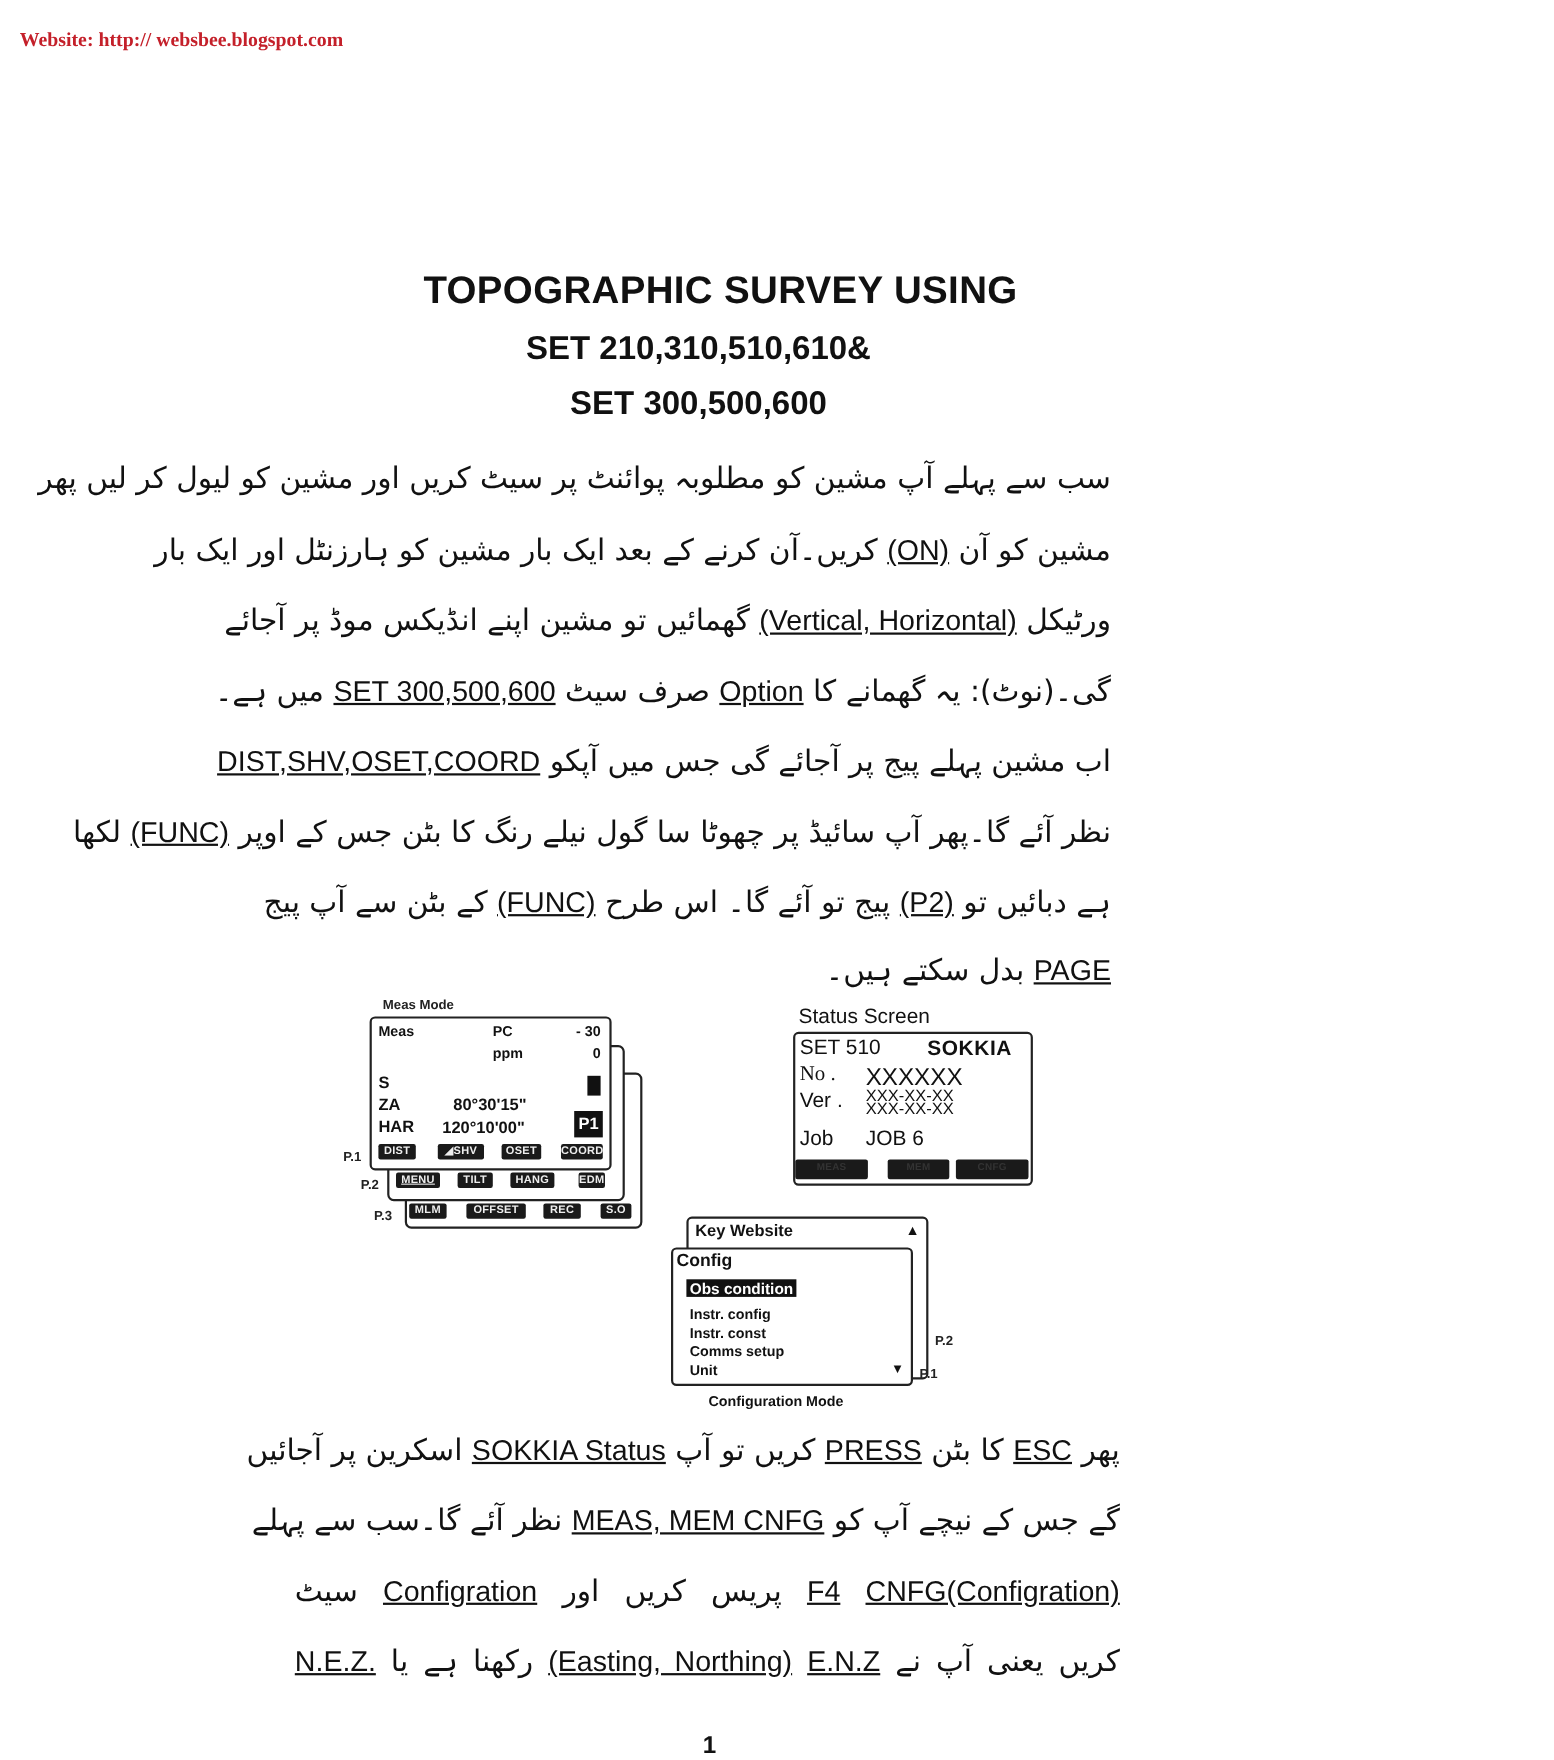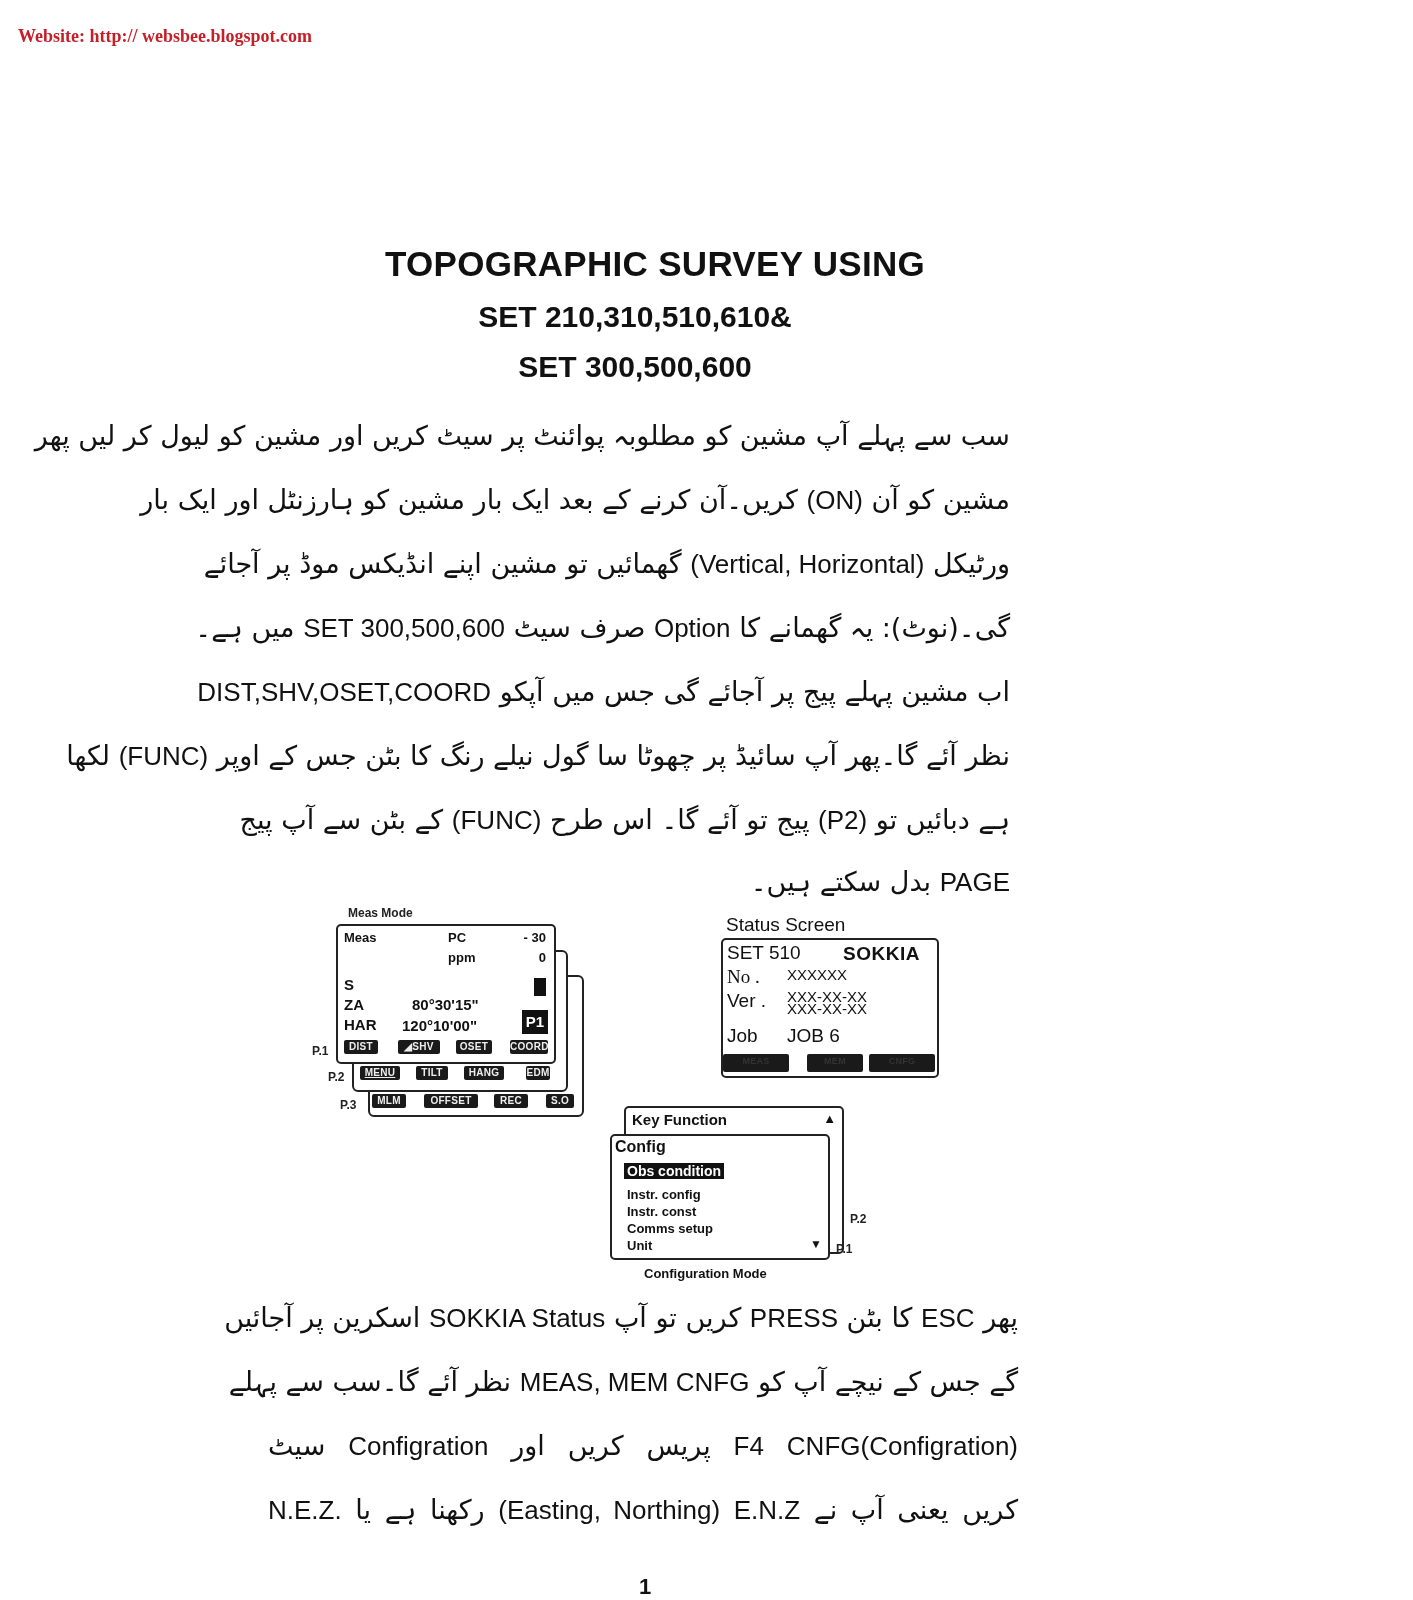--- a/index.html
+++ b/index.html
@@ -6,21 +6,21 @@
   body { width:1413px; height:1600px; position:relative; overflow:hidden; color:#111; font-family:"Liberation Sans", sans-serif; }
   .abs { position:absolute; }
   .website { left:18px; top:26px; font-family:"Liberation Serif", serif; font-weight:bold; font-size:18px; color:#c4202a; }
   .title { left:0; width:1270px; text-align:center; font-family:"Liberation Sans", sans-serif; font-weight:bold; color:#111; }
   .t1 { top:244px; font-size:35px; letter-spacing:0.3px;padding-left:20px; }
   .t2 { top:300px; font-size:30px; }
   .t3 { top:350px; font-size:30px; }
   .urdu { direction:rtl; unicode-bidi:embed; font-family:"DejaVu Sans", sans-serif; font-size:27px; white-space:nowrap; color:#111; text-align:justify; }
   .u-line { position:absolute; right:403px; width:760px; height:44px; line-height:44px; text-align:right; }
   .u-line.full { text-align-last:justify; }
-  .lat { font-family:"Liberation Sans", sans-serif; direction:ltr; unicode-bidi:isolate; font-size:26px; }
+  .lat { font-family:"Liberation Sans", sans-serif; direction:ltr; unicode-bidi:isolate; font-size:26px;text-decoration:underline; }
 
   
   .lcd { position:absolute; border:2px solid #222; border-radius:5px; background:#fff; font-family:"Liberation Sans", sans-serif; font-weight:bold; color:#111; }
   .small-cap { font-family:"Liberation Sans", sans-serif; font-weight:bold; font-size:12px; color:#222; }
   .key { position:absolute; background:#1a1a1a; color:#eee; font-size:10px; font-weight:bold; height:14px; line-height:14px; text-align:center; border-radius:2px; letter-spacing:0.3px;}
   .plabel { position:absolute; font-size:12px; font-weight:bold; color:#222; }
   .meas-row { position:absolute; font-size:15px; font-weight:bold; }
   .status-text { position:absolute; font-family:"Liberation Sans", sans-serif; font-size:19px; color:#111; font-weight:normal; }
   .page-num { left:0; width:1290px; text-align:center; top:1574px; font-weight:bold; font-size:22px; }
 </style>
@@ -114,35 +114,35 @@
   <div class="key" style="left:546px;top:1094px;width:28px;">S.O</div>
   <div class="plabel" style="left:340px;top:1098px;">P.3</div>
 </div>
 
 <div>
   <div class="abs" style="left:726px;top:914px;font-size:19px;">Status Screen</div>
   <div class="lcd" style="left:721px;top:938px;width:214px;height:136px;font-weight:normal;">
     <div class="status-text" style="left:4px;top:2px;">SET 510</div>
     <div class="status-text" style="left:120px;top:3px;font-weight:bold;letter-spacing:0.5px;">SOKKIA</div>
     <div class="status-text" style="left:4px;top:26px;font-family:Liberation Serif, serif;">No .</div>
-    <div class="status-text" style="left:64px;top:26px;font-size:15px;">XXXXXX</div>
+    <div class="status-text" style="left:64px;top:26px;font-size:22px;">XXXXXX</div>
     <div class="status-text" style="left:4px;top:50px;">Ver .</div>
     <div class="status-text" style="left:64px;top:50px;font-size:15px;line-height:13px;">XXX-XX-XX</div>
     <div class="status-text" style="left:64px;top:62px;font-size:15px;line-height:13px;">XXX-XX-XX</div>
     <div class="status-text" style="left:4px;top:85px;">Job</div>
     <div class="status-text" style="left:64px;top:85px;">JOB 6</div>
     <div class="key" style="left:0;top:114px;width:66px;height:18px;color:#333;font-size:9px;">MEAS</div>
     <div class="key" style="left:84px;top:114px;width:56px;height:18px;color:#333;font-size:9px;">MEM</div>
     <div class="key" style="left:146px;top:114px;width:66px;height:18px;color:#333;font-size:9px;">CNFG</div>
   </div>
 </div>
 
 <div>
   <div class="lcd" style="left:624px;top:1106px;width:216px;height:144px;">
-    <div class="abs" style="left:6px;top:3px;font-size:15px;font-weight:bold;">Key Function</div>
+    <div class="abs" style="left:6px;top:3px;font-size:15px;font-weight:bold;">Key Website</div>
     <div class="abs" style="right:6px;top:3px;font-size:13px;font-weight:bold;">▲</div>
   </div>
   <div class="plabel" style="left:850px;top:1212px;">P.2</div>
   <div class="lcd" style="left:610px;top:1134px;width:216px;height:122px;">
     <div class="abs" style="left:3px;top:2px;font-size:16px;font-weight:bold;">Config</div>
     <div class="abs" style="left:12px;top:27px;font-size:14px;font-weight:bold;background:#111;color:#fff;padding:0 3px;">Obs condition</div>
     <div class="abs" style="left:15px;top:51px;font-size:13px;font-weight:bold;">Instr. config</div>
     <div class="abs" style="left:15px;top:68px;font-size:13px;font-weight:bold;">Instr. const</div>
     <div class="abs" style="left:15px;top:85px;font-size:13px;font-weight:bold;">Comms setup</div>
     <div class="abs" style="left:15px;top:102px;font-size:13px;font-weight:bold;">Unit</div>

